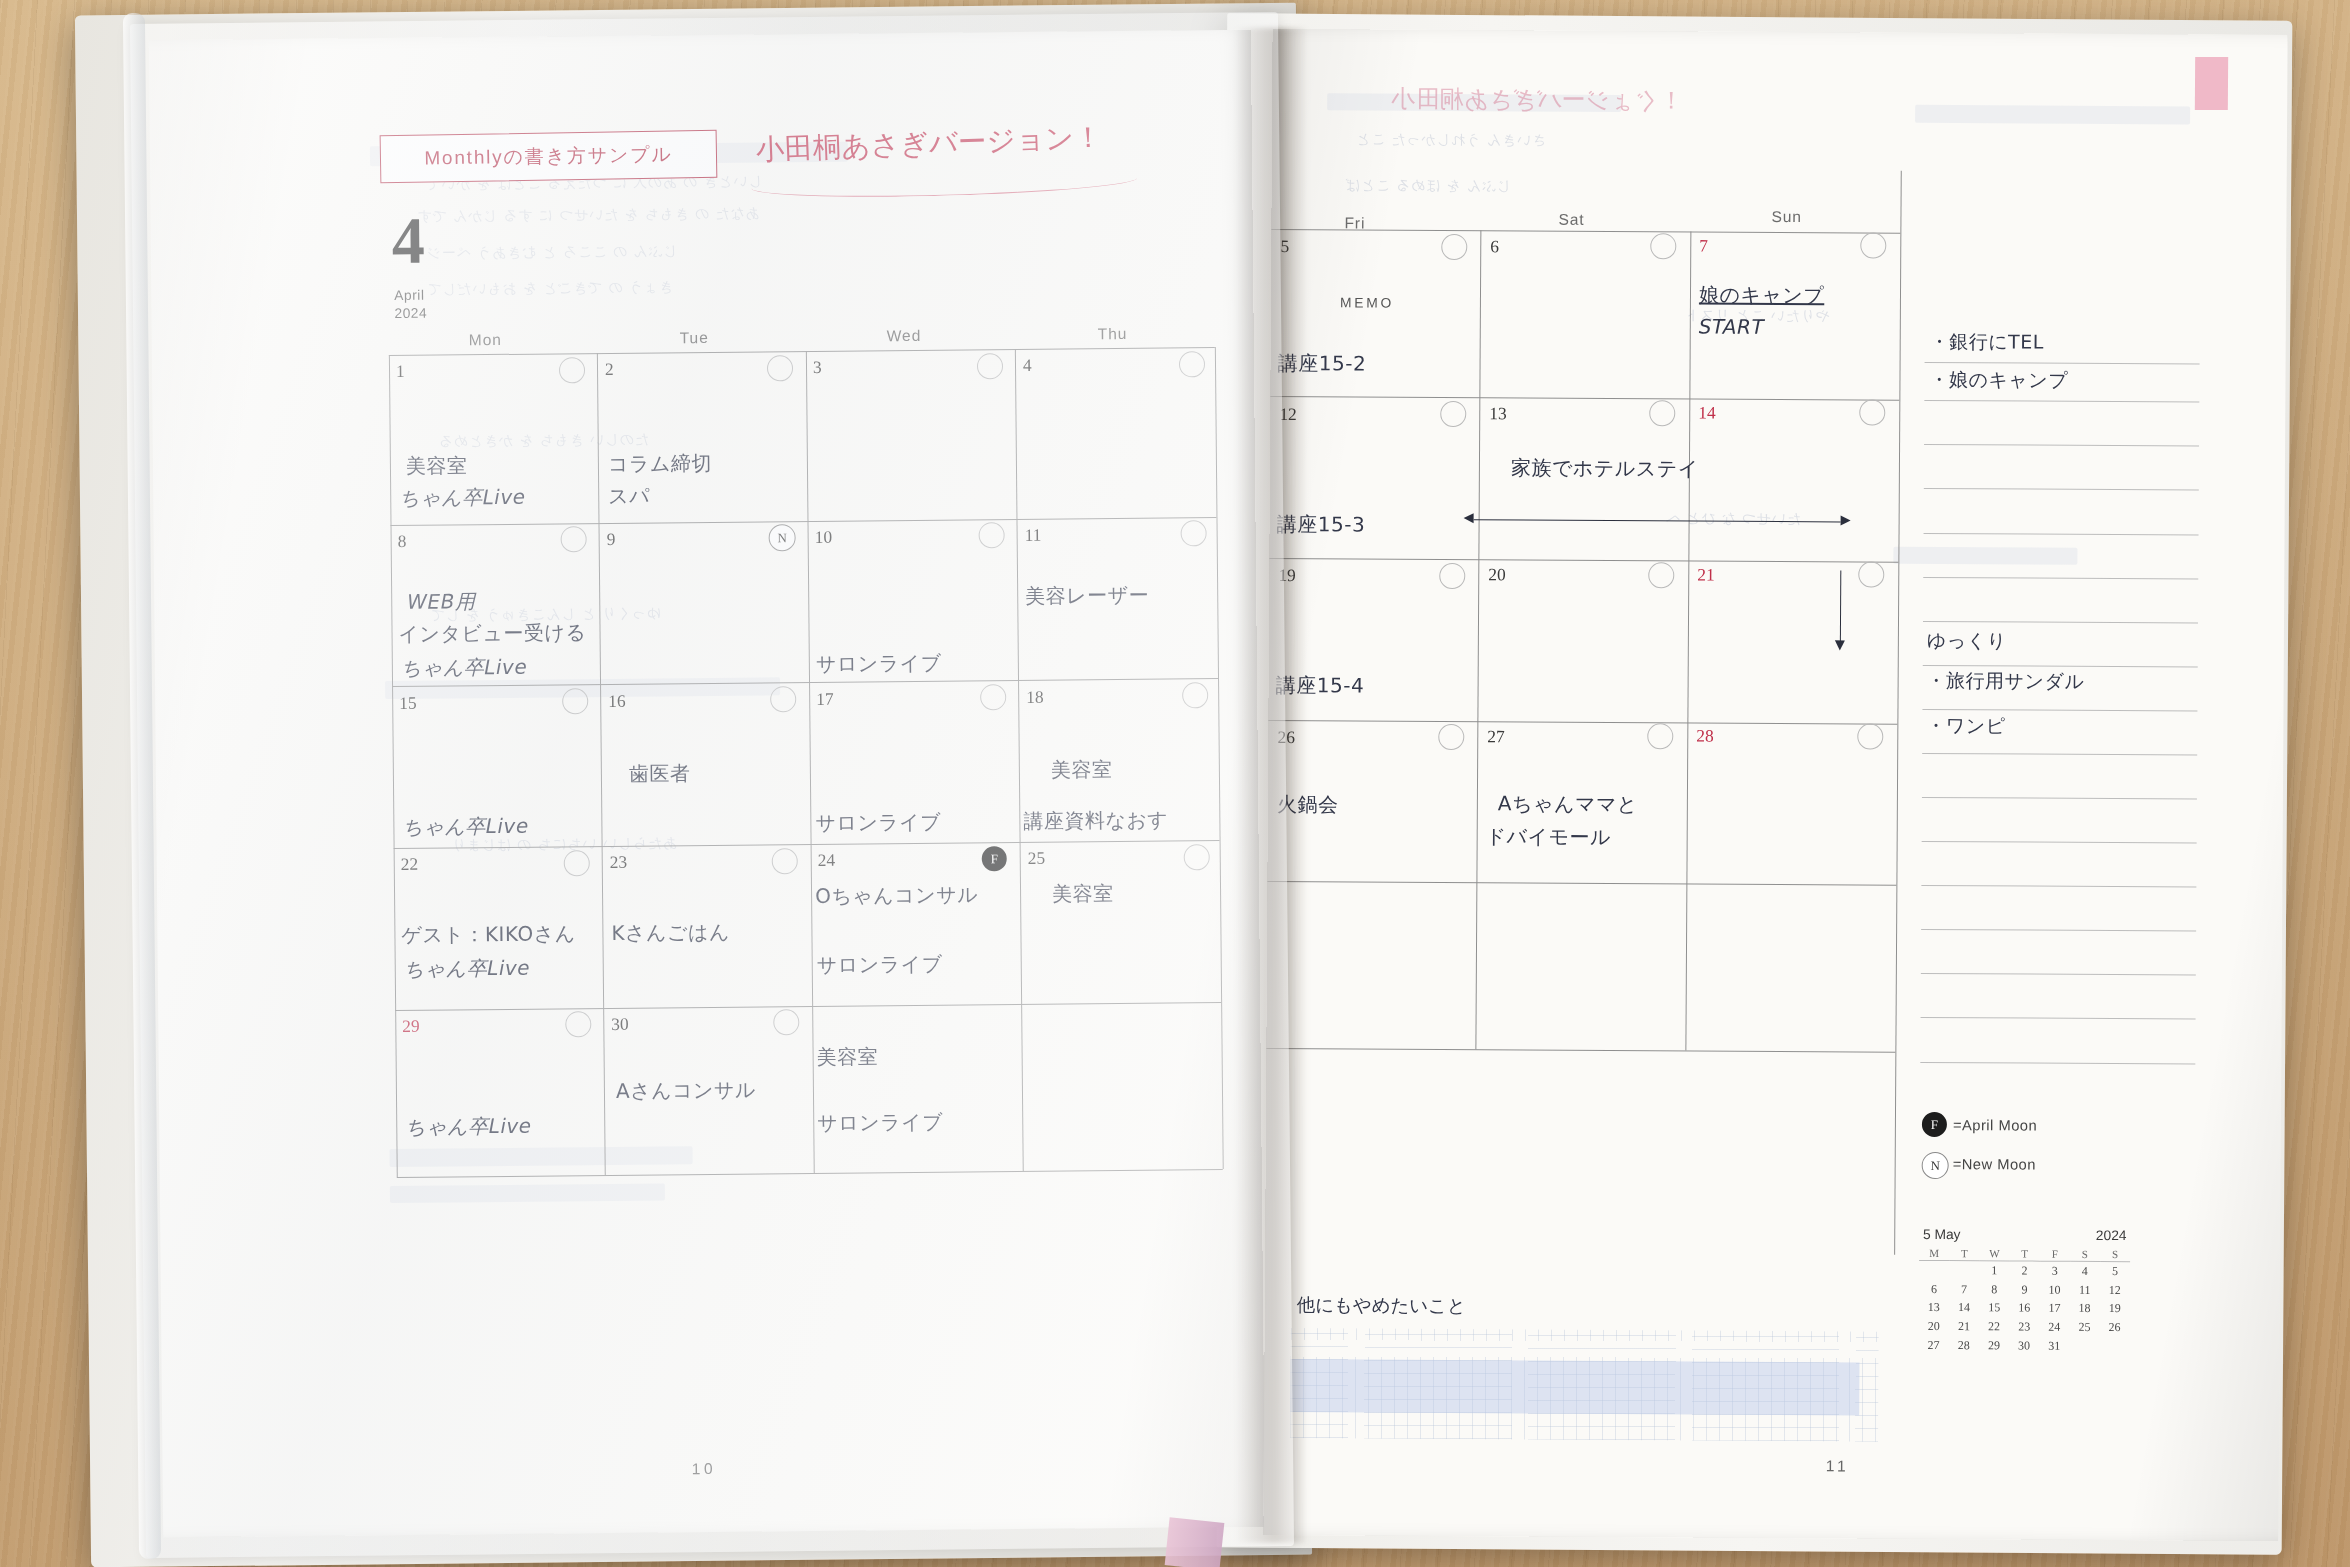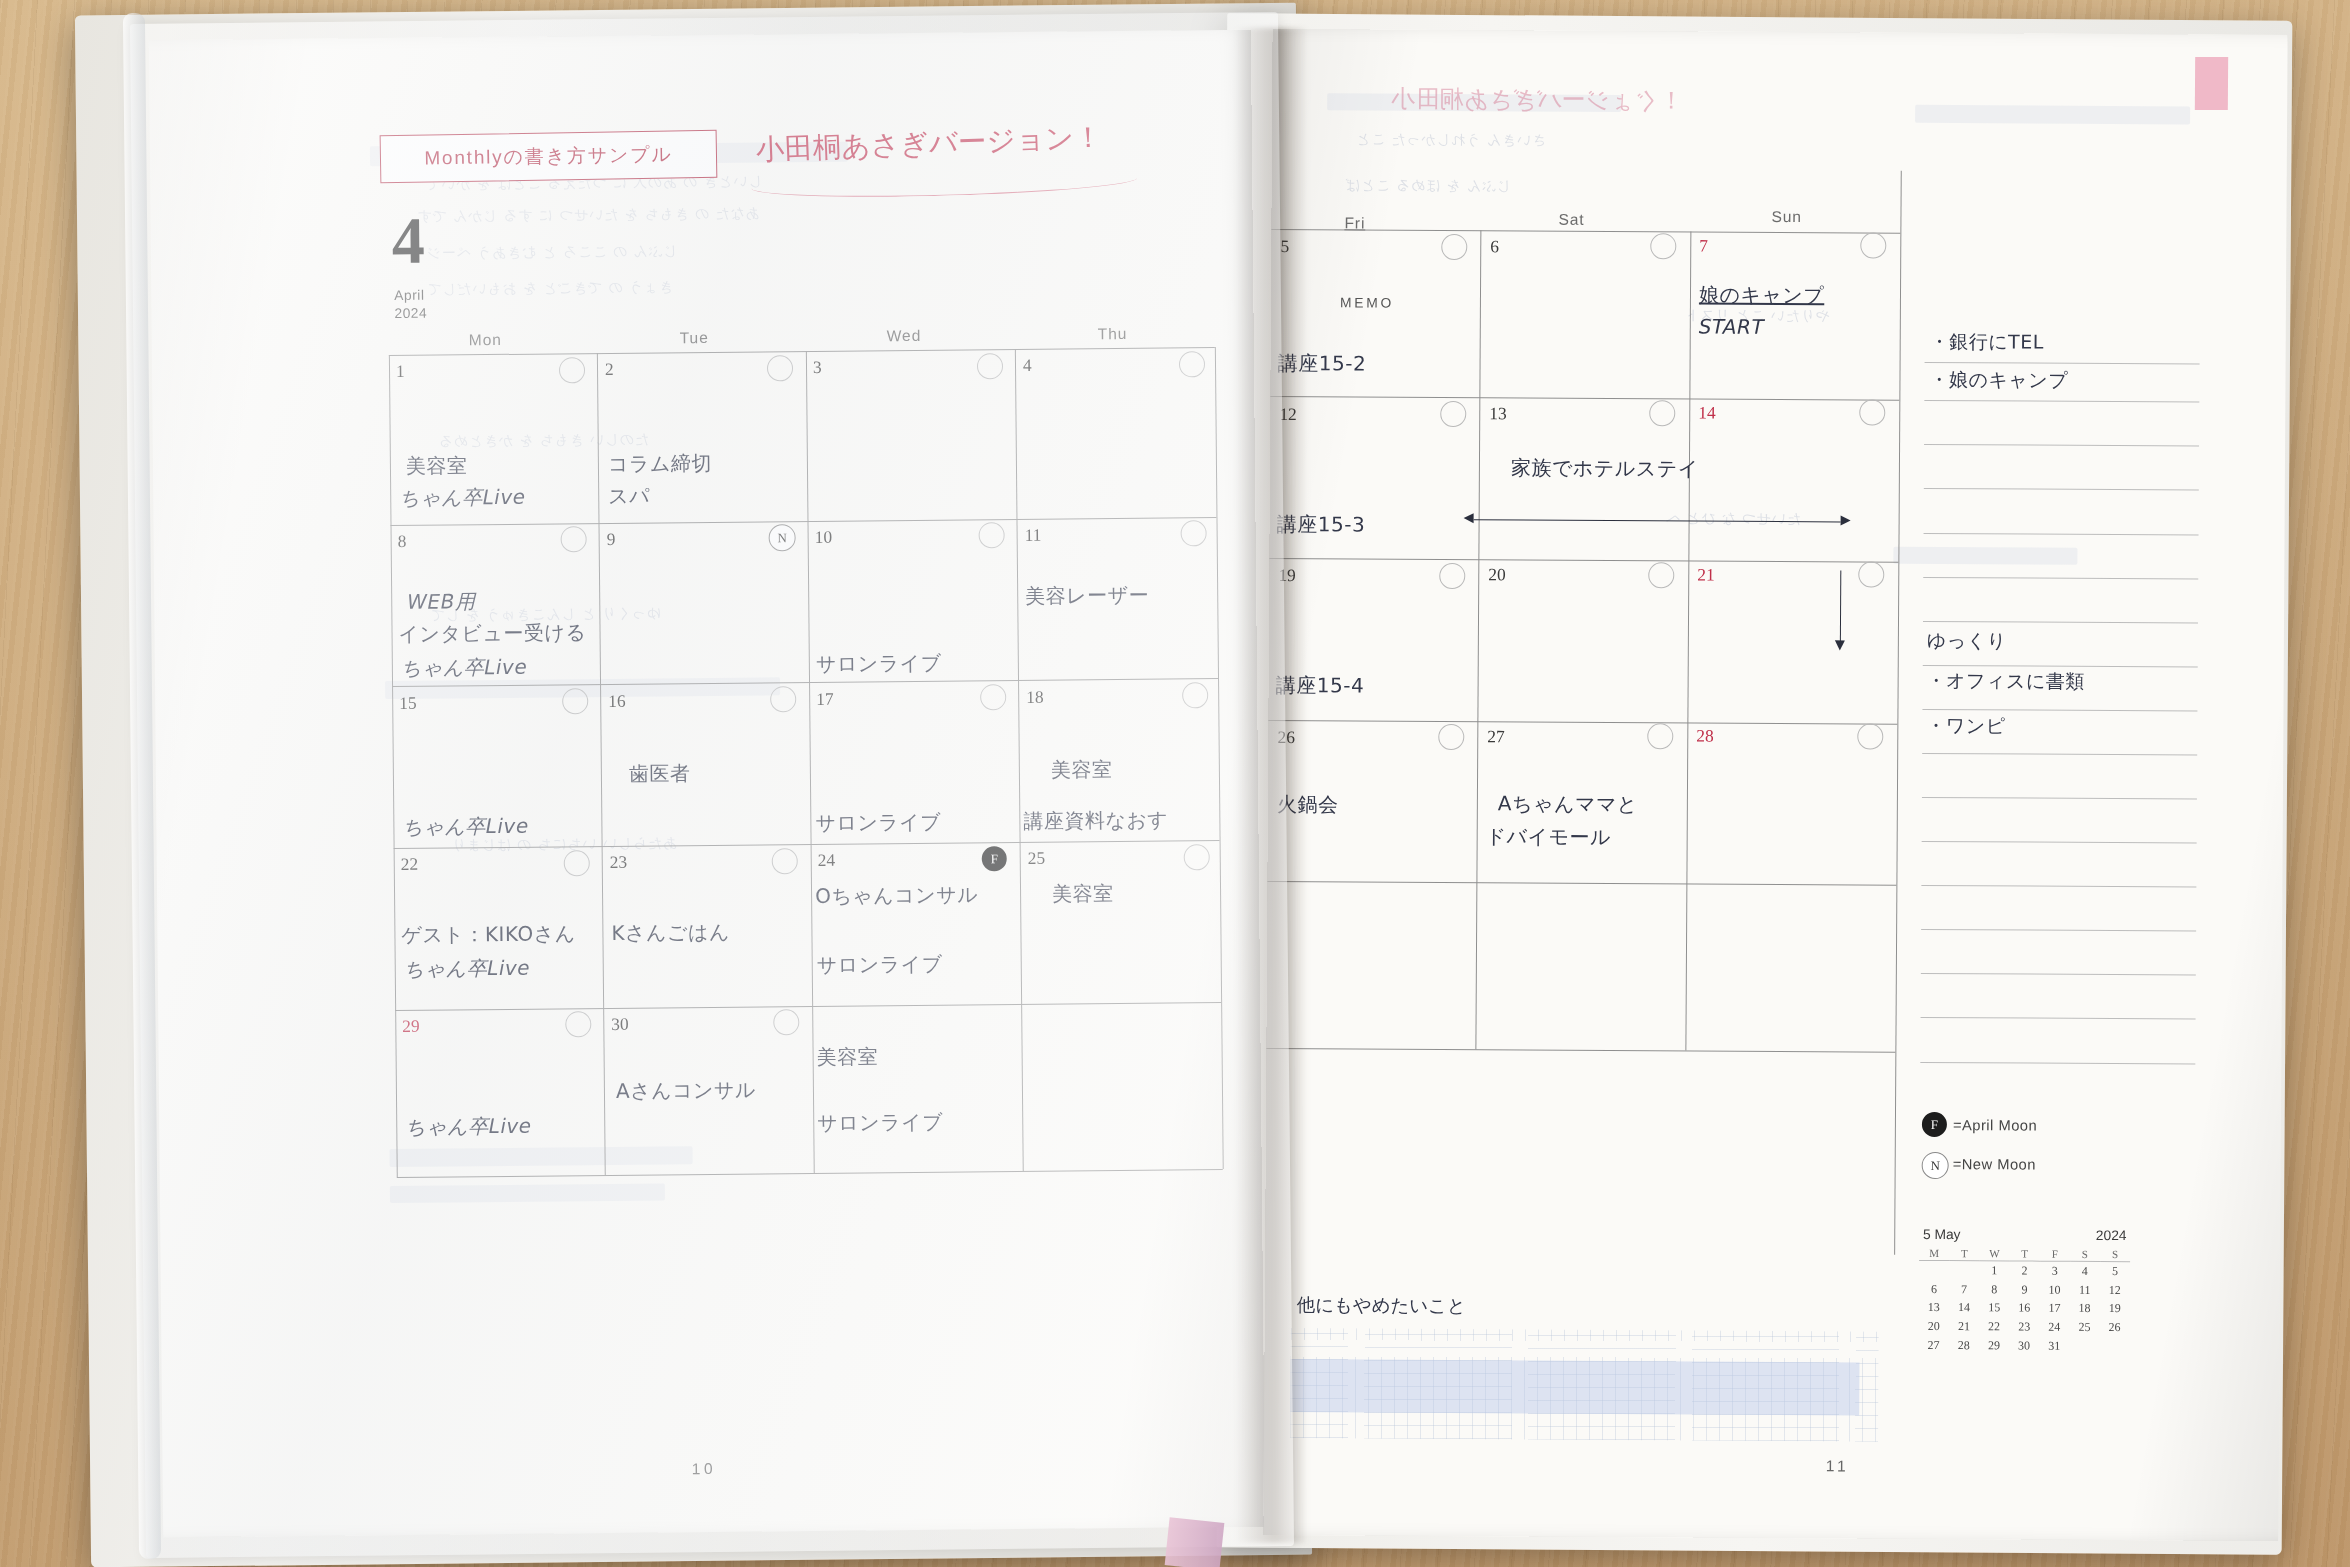--- a/index.html
+++ b/index.html
@@ -268,21 +268,21 @@
       <div class="ghost" style="left:83px;top:101px;">さいきん うれしかった こと</div>
       <div class="ghost" style="left:73px;top:147px;">じぶん を ほめる ことば</div>
       <div class="ghost" style="left:413px;top:275px;">やりたい こと リスト</div>
       <div class="ghost" style="left:395px;top:478px;">たいせつ な ひと へ</div>
       <div class="ghostband" style="left:55px;top:64px;width:294px;height:16.5px;"></div>
       <div class="ghostband" style="left:643px;top:72px;width:275px;height:18.4px;"></div>
       <div class="ghostband" style="left:624px;top:514px;width:184px;height:16.5px;"></div>
 
       <div style="position:absolute;left:119px;top:53px;font-size:24px;color:#d98aa0;opacity:.55;transform:scaleX(-1);font-family:'DejaVu Sans',sans-serif;">！ぐょジーバぎさあ桐田小</div>
 
-      <div class="dow" style="left:73px;top:185px;text-decoration:underline;">Fri</div>
+      <div class="dow" style="left:73px;top:185px;">Fri</div>
       <div class="dow" style="left:287px;top:180px;">Sat</div>
       <div class="dow" style="left:500px;top:176px;">Sun</div>
 
       <div class="hline" style="left:0px;top:200px;width:629px;"></div>
       <div class="hline" style="left:0px;top:367px;width:629px;"></div>
       <div class="hline" style="left:0px;top:529px;width:629px;"></div>
       <div class="hline" style="left:0px;top:691px;width:629px;"></div>
       <div class="hline" style="left:0px;top:852px;width:629px;"></div>
       <div class="hline" style="left:0px;top:1019px;width:629px;"></div>
 
@@ -349,21 +349,21 @@
       <div class="memoline" style="left:654px;top:720px;width:275px;"></div>
       <div class="memoline" style="left:654px;top:764px;width:275px;"></div>
       <div class="memoline" style="left:654px;top:808px;width:275px;"></div>
       <div class="memoline" style="left:654px;top:852px;width:275px;"></div>
       <div class="memoline" style="left:654px;top:896px;width:275px;"></div>
       <div class="memoline" style="left:654px;top:940px;width:275px;"></div>
       <div class="memoline" style="left:654px;top:984px;width:275px;"></div>
       <div class="memoline" style="left:654px;top:1029px;width:275px;"></div>
 
       <div class="hw" style="left:658px;top:595px;font-size:19px;">ゆっくり</div>
-      <div class="hw" style="left:658px;top:635px;font-size:19px;">・オフィスに書類</div>
+      <div class="hw" style="left:658px;top:635px;font-size:19px;">・旅行用サンダル</div>
       <div class="hw" style="left:658px;top:680px;font-size:19px;">・ワンピ</div>
 
       <div class="moon" style="left:656px;top:1079px;">F</div>
       <div id="legend-full" style="left:687px;top:1084px;">=April Moon</div>
       <div class="moon new" style="left:656px;top:1119px;">N</div>
       <div id="legend-new" style="left:687px;top:1123px;">=New Moon</div>
 
       <div id="mini" style="left:654px;top:1194px;">
         <div class="mhdr">
           <span>5 May</span>

